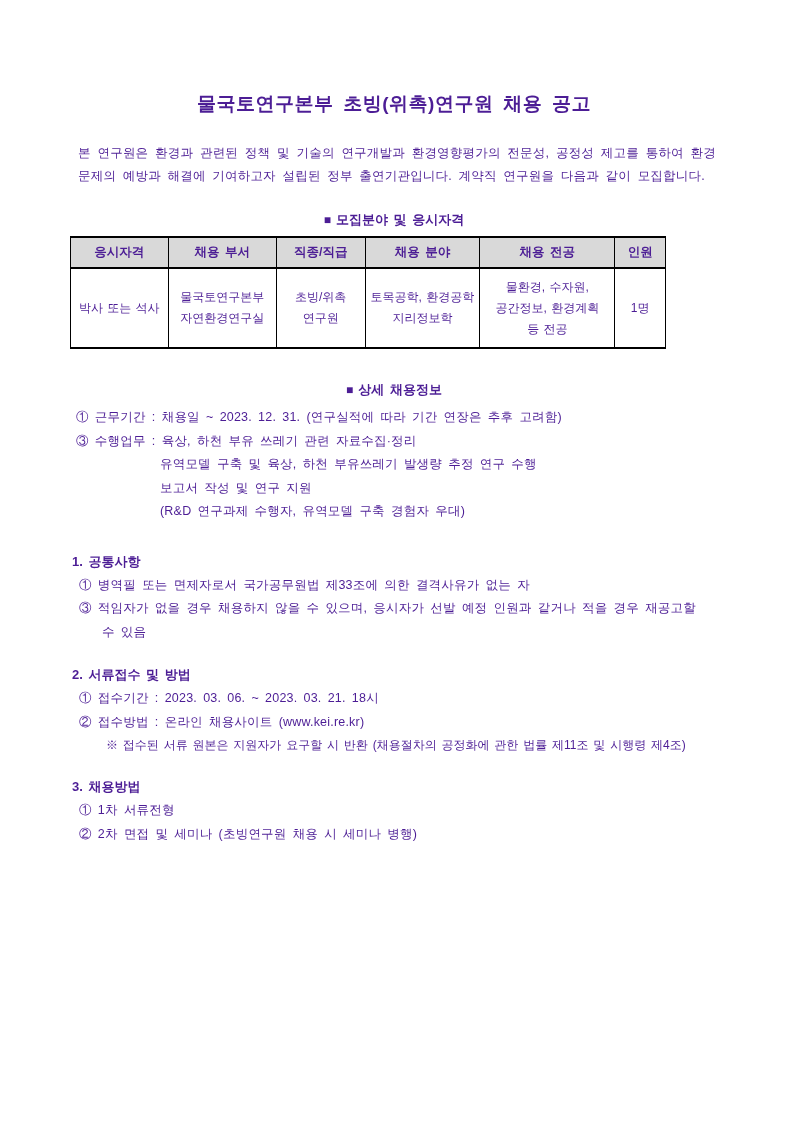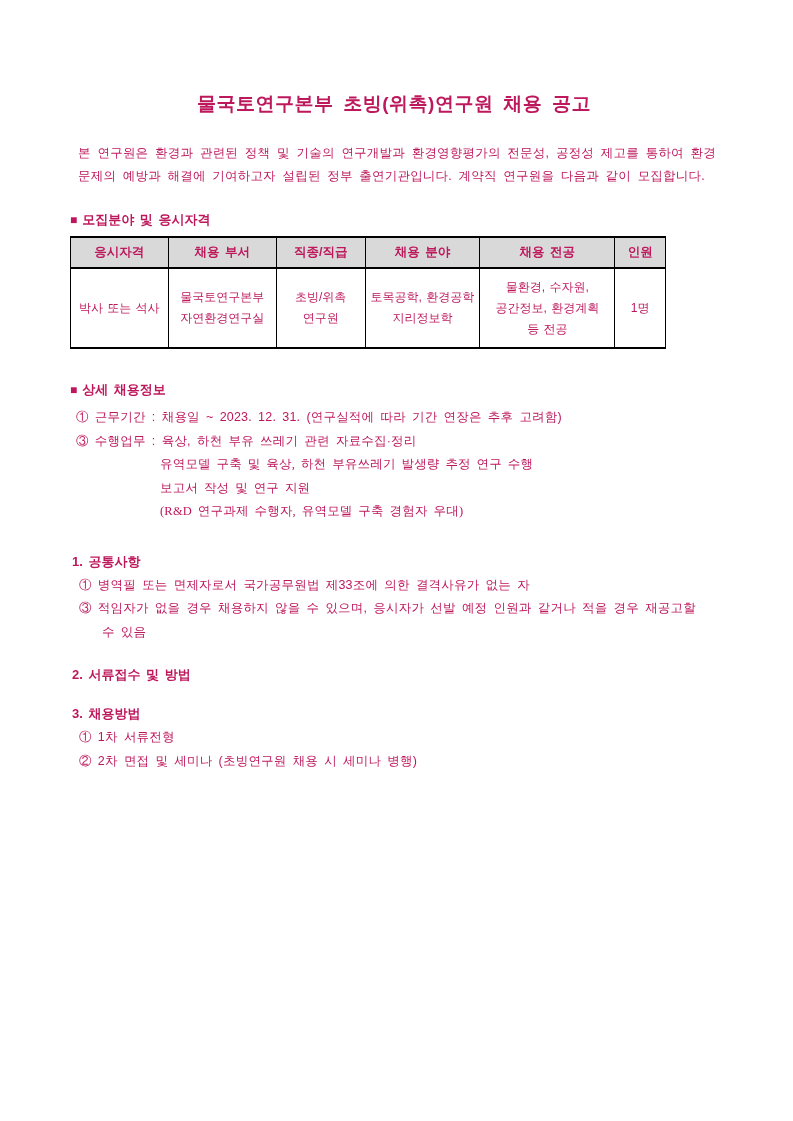--- a/index.html
+++ b/index.html
@@ -2,21 +2,21 @@
 <html><head>
 <meta charset="utf-8">
 <style>
   * { margin:0; padding:0; box-sizing:border-box; }
   html,body { background:#e8e8e8; }
   .page {
     position:relative;
     width:793px; height:1121px;
     background:#ffffff;
     font-family:"Liberation Sans", sans-serif;
-    color:#be185d;
+    color:#4c1d95;
     margin:0 auto;
     overflow:hidden;
   }
   .content {
     position:absolute;
     left:70px; top:92px;
     width:648px;
   }
   .title {
     font-size:19px;
@@ -34,20 +34,21 @@
     text-align:justify;
     word-spacing:3px;
     letter-spacing:0.2px;
   }
   .sec-heading {
     margin-top:23px;
     font-size:13px;
     font-weight:bold;
     line-height:17px;
     word-spacing:2px;
+    text-align:center;
   }
   .sec-heading .bullet { font-size:12px; margin-right:5px; }
   table.recruit {
     margin-top:7px;
     width:596px;
     border-collapse:collapse;
     border-top:2px solid #000;
     border-bottom:2px solid #000;
     table-layout:fixed;
   }
@@ -75,21 +76,21 @@
   }
   .detail-heading { margin-top:32px; }
   .detail-lines { margin:7px 0 0 6px; }
   .detail-lines .line {
     font-size:12.5px;
     line-height:23.5px;
     word-spacing:2.5px;
     letter-spacing:0.2px;
     white-space:nowrap;
   }
-  .detail-sub .line { margin-left:84px; white-space:nowrap;font-family:Liberation Serif, serif; }
+  .detail-sub .line { margin-left:84px; white-space:nowrap; }
   .num-section { margin-top:29px; }
   .num-heading {
     margin-left:2px;
     font-size:13px;
     font-weight:bold;
     line-height:17px;
     word-spacing:2px;
     margin-top:20px;
   }
   .num-items { margin-top:4px; }
@@ -185,20 +186,25 @@
         <div class="item">① 병역필 또는 면제자로서 국가공무원법 제33조에 의한 결격사유가 없는 자</div>
         <div class="item">③ 적임자가 없을 경우 채용하지 않을 수 있으며, 응시자가 선발 예정 인원과 같거나 적을 경우 재공고할 수 있음</div>
       </div>
     </div>
 
     <div class="num-section gap-lg">
       <div class="num-heading">
         <span>2.</span>
         <span>서류접수 및 방법</span>
       </div>
+      <div class="num-items">
+        <div class="item">① 접수기간 : 2023. 03. 06. ~ 2023. 03. 21. 18시</div>
+        <div class="item">② 접수방법 : 온라인 채용사이트 (www.kei.re.kr)</div>
+        <div class="note-line">※ 접수된 서류 원본은 지원자가 요구할 시 반환 (채용절차의 공정화에 관한 법률 제11조 및 시행령 제4조)</div>
+      </div>
     </div>
 
     <div class="num-section gap-lg">
       <div class="num-heading">
         <span>3.</span>
         <span>채용방법</span>
       </div>
       <div class="num-items">
         <div class="item">① 1차 서류전형</div>
         <div class="item">② 2차 면접 및 세미나 (초빙연구원 채용 시 세미나 병행)</div>

